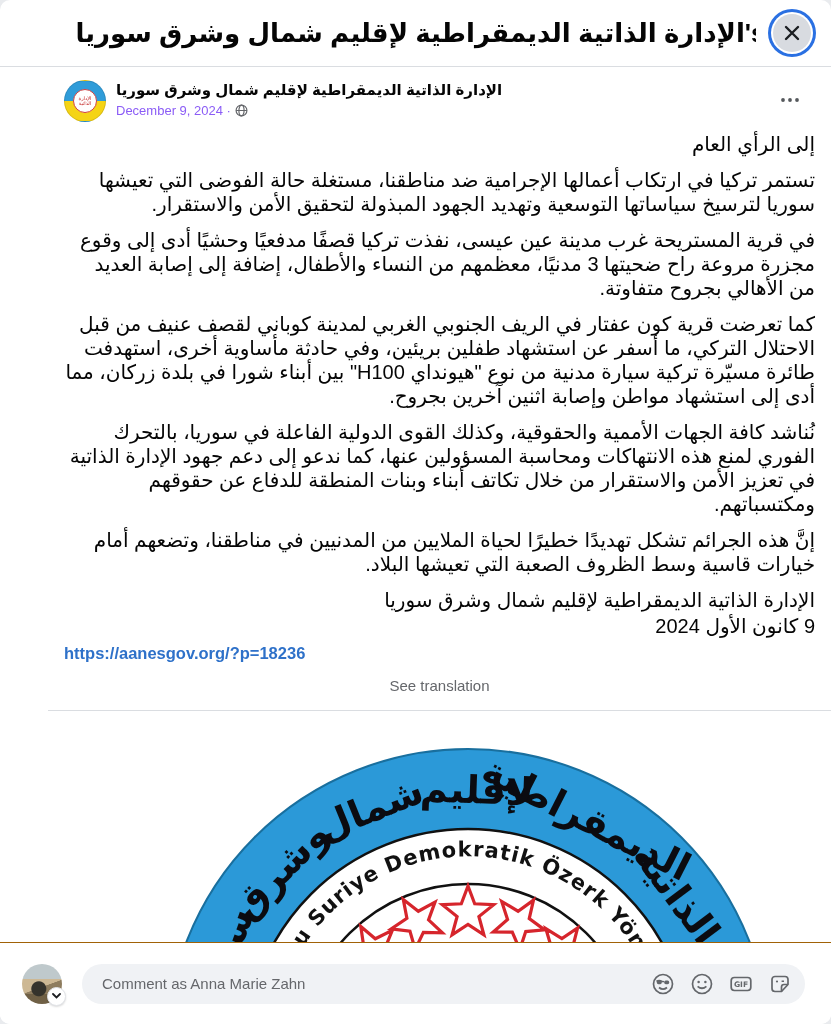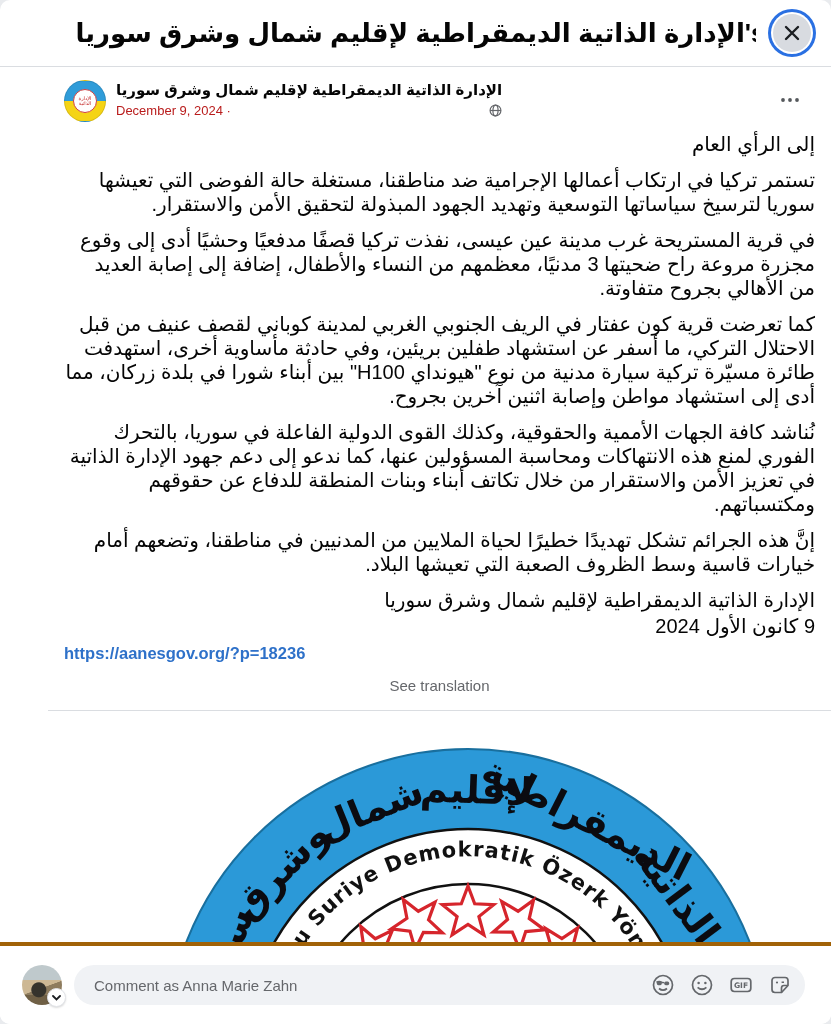--- a/index.html
+++ b/index.html
@@ -8,33 +8,33 @@
   .modal-header{flex:none;height:66px;border-bottom:1px solid #dadde1;position:relative;display:flex;align-items:center;justify-content:center;}
   .modal-title{font-size:26px;font-weight:700;color:#050505;direction:ltr;text-align:center;max-width:680px;white-space:nowrap;overflow:hidden;}
   .close-btn{position:absolute;right:20px;top:14px;width:38px;height:38px;border-radius:50%;background:#d8dbe0;border:none;cursor:pointer;display:flex;align-items:center;justify-content:center;box-shadow:0 0 0 2px #fff,0 0 0 5px #2a70e2;}
   
   .content{flex:1 1 auto;overflow:hidden;margin-left:48px;}
   .post-header{display:flex;align-items:flex-start;margin:13px 16px 6px;position:relative;}
   .page-avatar{width:40px;height:40px;border-radius:50%;background:linear-gradient(180deg,#2f9cd9 0 50%,#f5d415 50% 100%);border:1px solid rgba(0,0,0,.12);position:relative;flex:none;}
   .page-avatar .inner{position:absolute;left:50%;top:50%;width:22px;height:22px;transform:translate(-50%,-50%);background:#fff;border-radius:50%;border:1px solid #d04040;display:flex;align-items:center;justify-content:center;font-size:5px;color:#c22222;overflow:hidden;text-align:center;line-height:1;}
   .head-texts{margin-left:10px;min-width:0;}
   .page-name{font-size:15px;font-weight:700;color:#050505;line-height:20px;}
-  .date-row{display:flex;align-items:center;gap:4px;color:#b91c1c;font-size:13px;line-height:17px;margin-top:2px;justify-content:space-between;}
+  .date-row{display:flex;align-items:center;gap:4px;color:#8b5cf6;font-size:13px;line-height:17px;margin-top:2px;}
   .more-btn{position:absolute;right:6px;top:8px;border:none;background:transparent;padding:8px;cursor:pointer;border-radius:50%;}
   
   .post-body{direction:rtl;text-align:right;padding:4px 16px 0;color:#050505;font-size:20px;line-height:24px;}
   .post-body p{margin:0 0 12px;}
   .post-body p.tight{margin:0 0 2px;}
   .link-row{direction:ltr;text-align:left;padding:4px 16px 0;margin:0;}
   .post-link{color:#2e71c9;font-weight:600;font-size:16.5px;text-decoration:none;}
   .see-translation{direction:ltr;text-align:center;padding:0 16px;margin:14px 0 0;color:#65676b;font-size:15px;font-weight:500;cursor:pointer;}
   .divider{height:1px;background:#dadde1;margin:16px 0 0;}
   .post-image{background:#fff;height:292px;overflow:hidden;cursor:pointer;}
   
-  .comment-bar{flex:none;height:82px;background:#fff;border-top:4px solid #a16207;display:flex;align-items:center;padding:0 26px 0 22px;box-sizing:border-box;}
+  .comment-bar{flex:none;height:82px;background:#fff;border-top:1px solid #a16207;display:flex;align-items:center;padding:0 26px 0 22px;box-sizing:border-box;gap:8px;}
   .me-avatar-wrap{position:relative;flex:none;width:40px;height:40px;}
   .me-avatar{width:40px;height:40px;border-radius:50%;border:none;padding:0;cursor:pointer;overflow:hidden;background:
       radial-gradient(circle at 42% 62%, #35332c 0 7px, rgba(53,51,44,0) 8px),
       linear-gradient(160deg, rgba(0,0,0,0) 55%, rgba(90,75,50,.55) 56%),
       linear-gradient(180deg,#bfc9cc 0 38%,#cdb894 38% 74%,#8a7a5e 74%);}
   .me-badge{position:absolute;right:-4px;bottom:-2px;width:17px;height:17px;border-radius:50%;background:#fff;border:1px solid #e2e4e8;display:flex;align-items:center;justify-content:center;box-shadow:0 1px 2px rgba(0,0,0,.15);cursor:pointer;}
   .comment-pill{flex:1;margin-left:12px;height:40px;background:#f0f2f5;border-radius:20px;display:flex;align-items:center;padding:0 12px 0 18px;}
   .comment-input{flex:1;border:none;background:transparent;outline:none;font-size:15px;color:#050505;font-family:inherit;min-width:0;}
   .comment-input::placeholder{color:#65676b;opacity:1;}
   .pill-icons{display:flex;align-items:center;gap:13px;flex:none;justify-content:center;}

